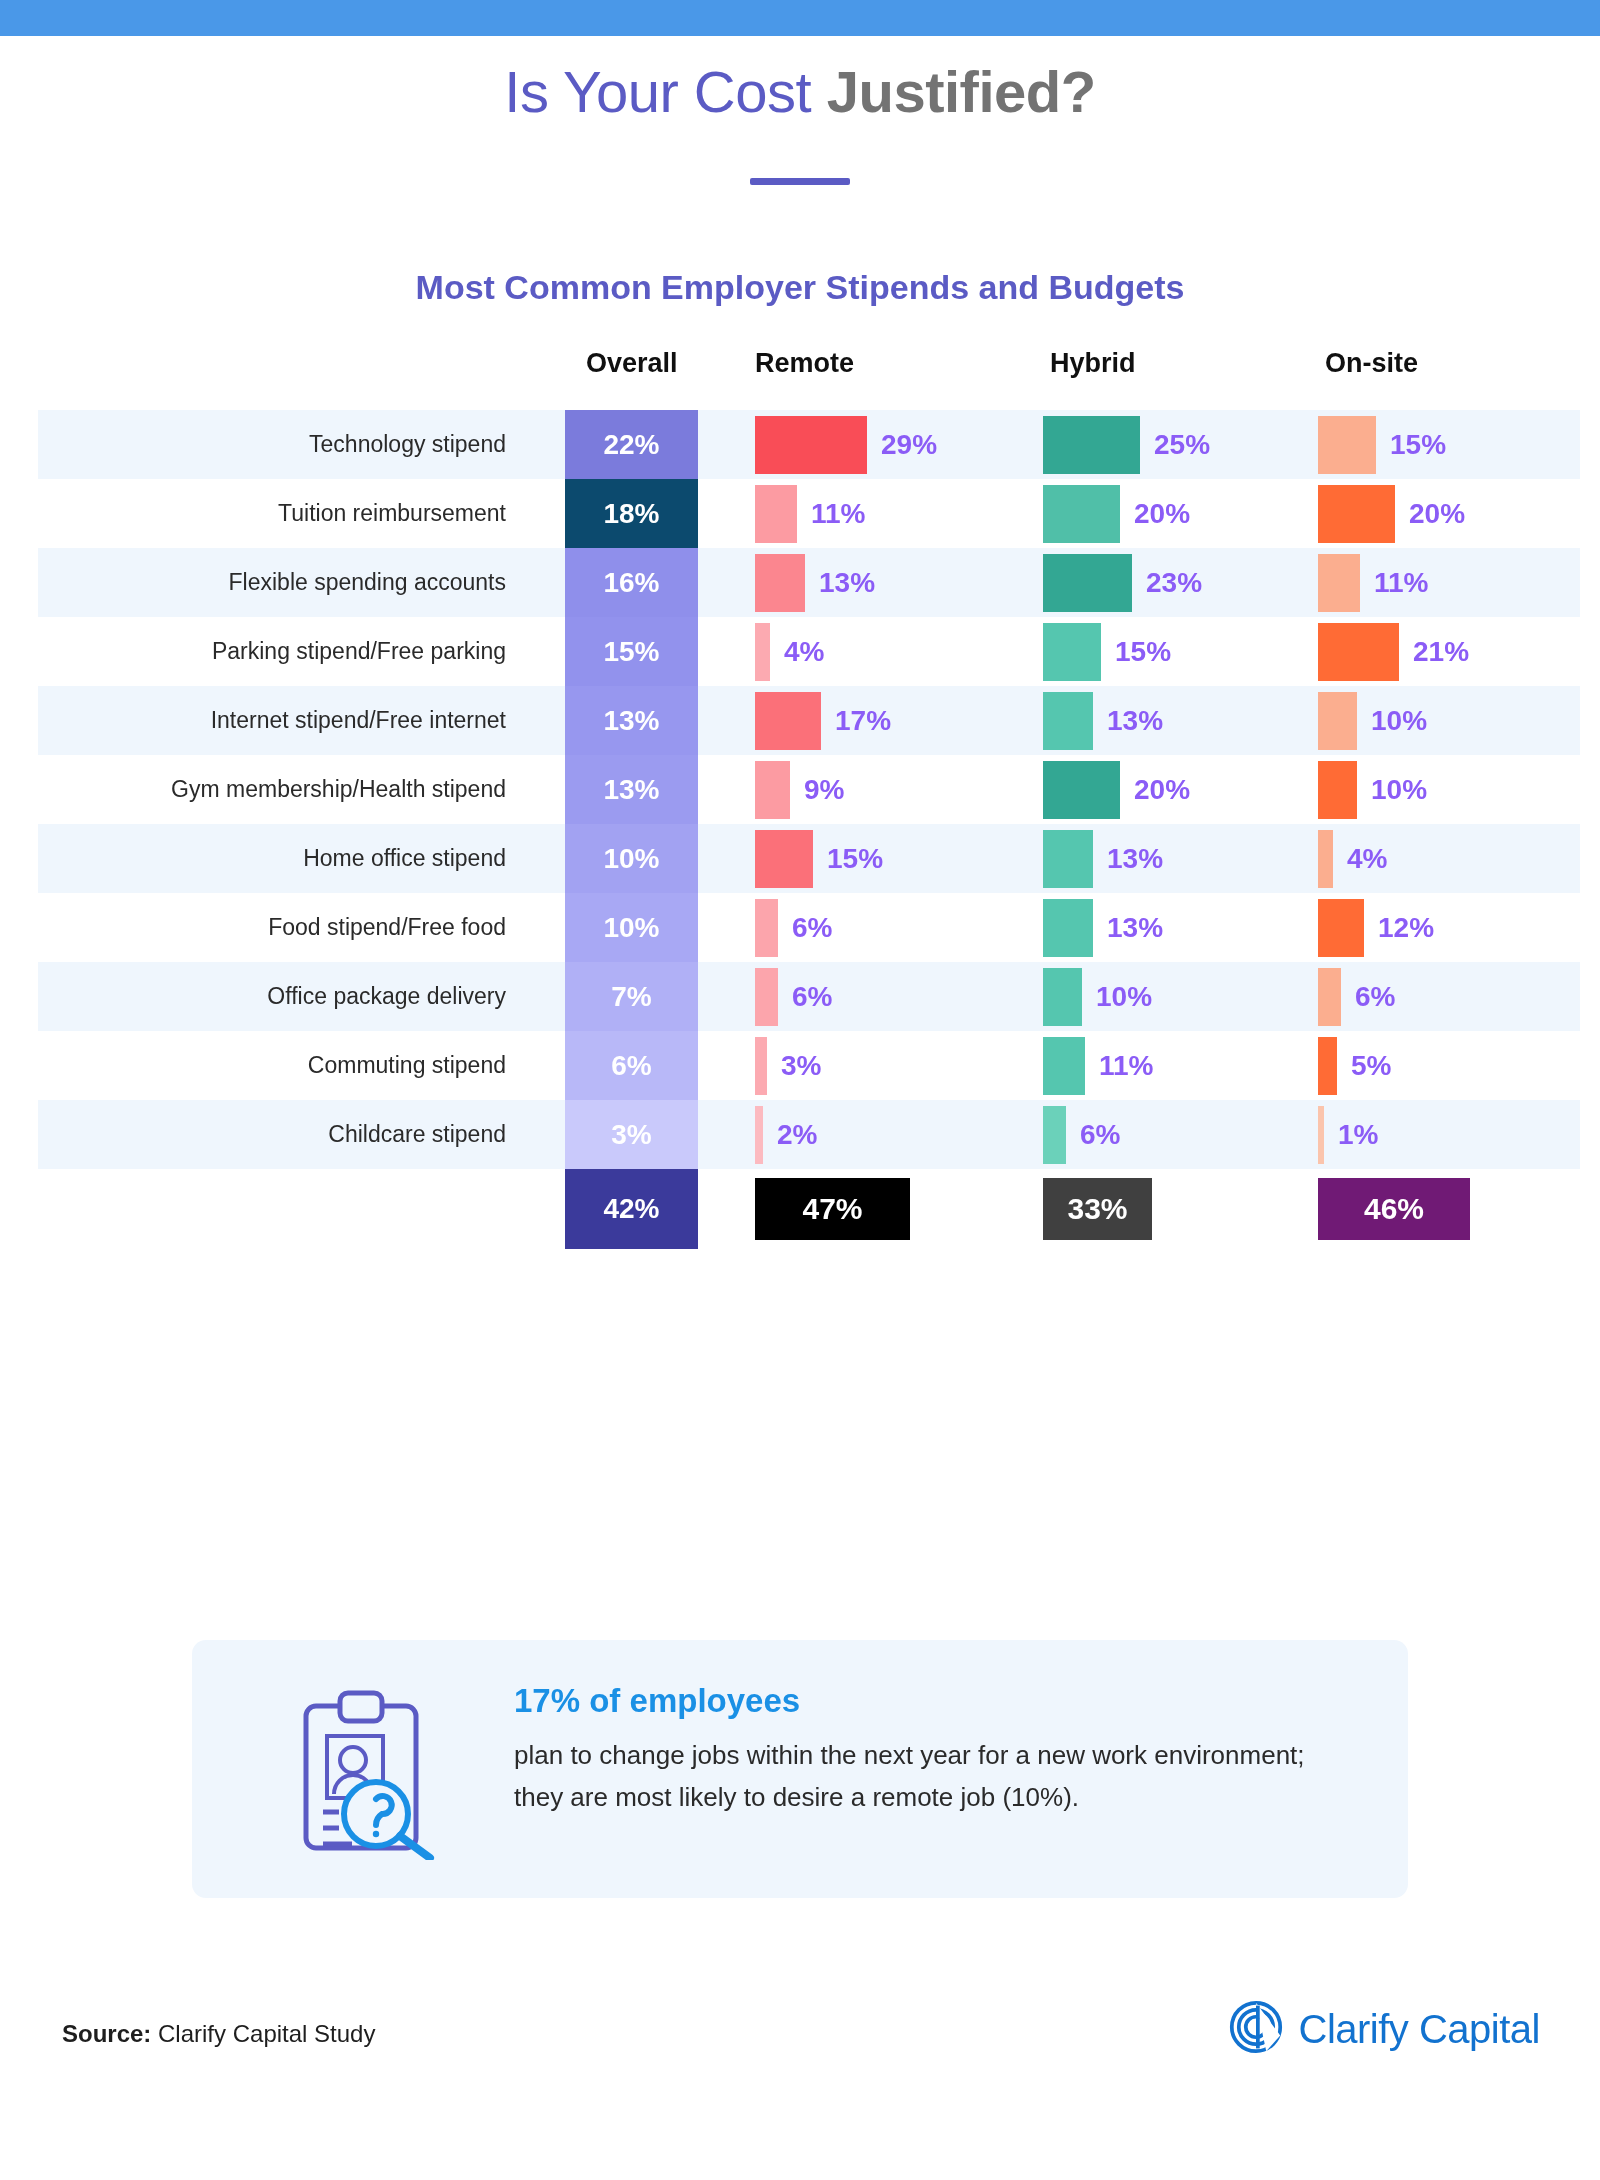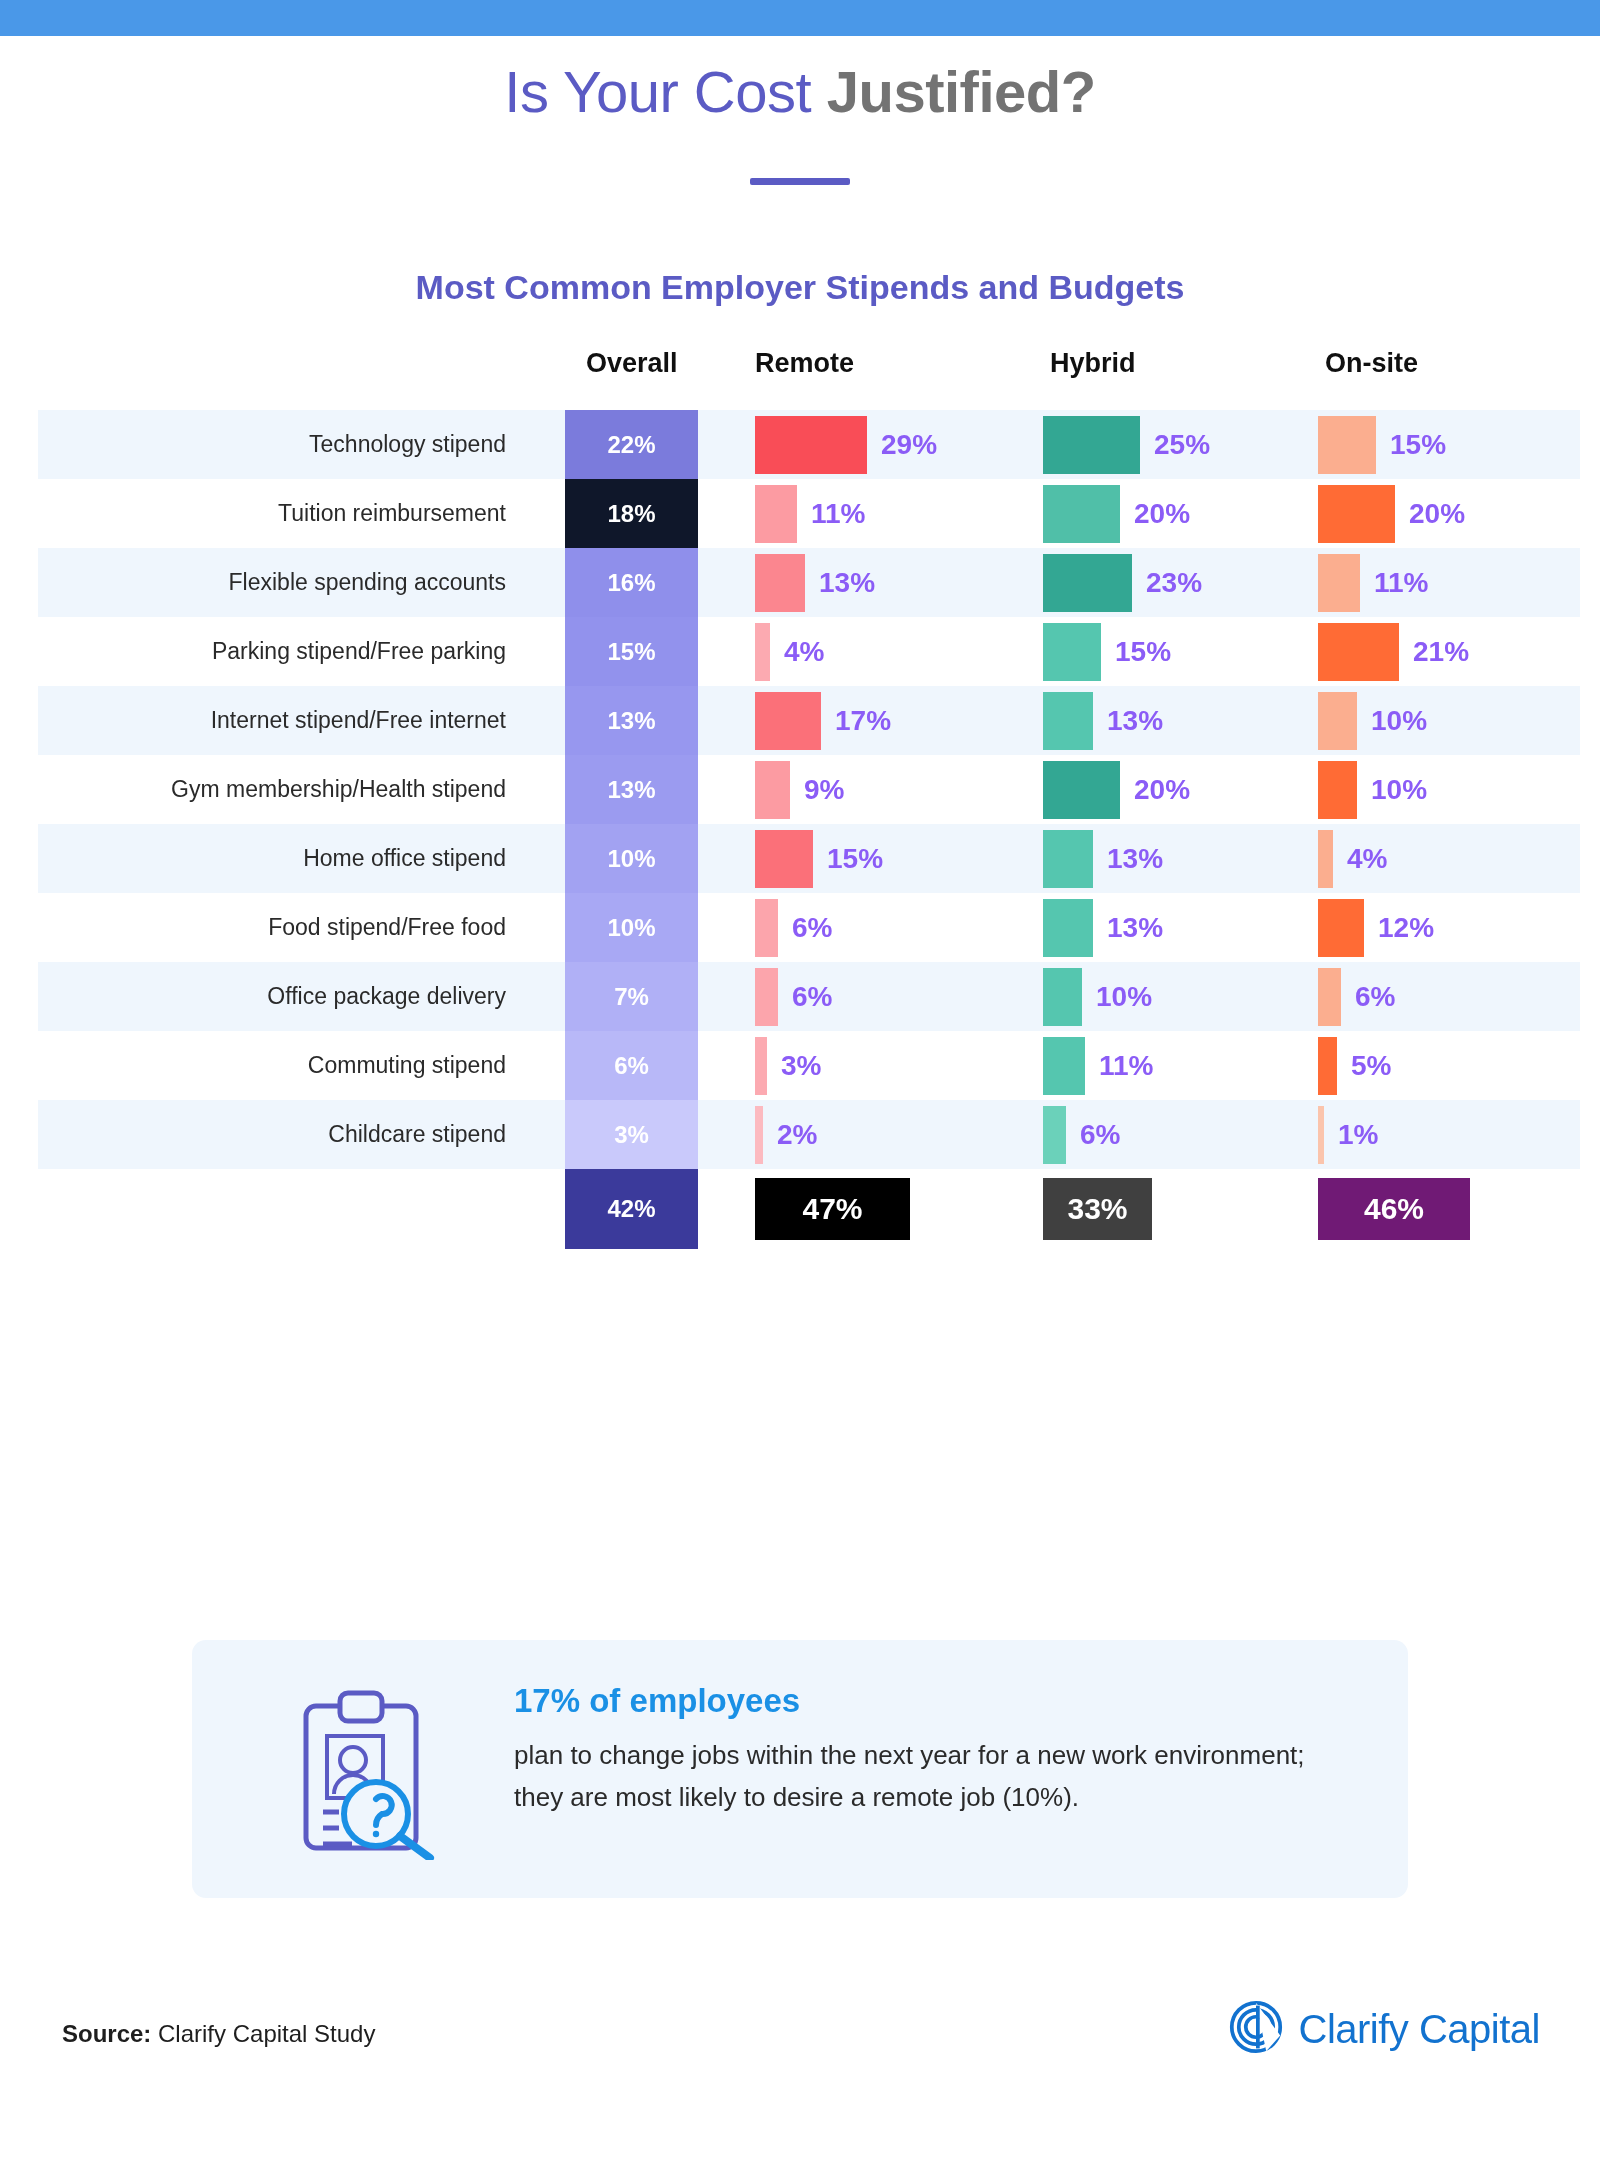--- a/index.html
+++ b/index.html
@@ -66,21 +66,21 @@
     display: flex; align-items: center; justify-content: flex-end;
     padding-right: 22px;
     font-size: 23px; color: #2A2A2A; white-space: nowrap;
   }
 
   
   .overall-cell {
     position: absolute; left: 527px; top: 0;
     width: 133px; height: 69px;
     display: flex; align-items: center; justify-content: center;
-    font-size: 24px; font-weight: 700; color: #ffffff;
+    font-size: 28px; font-weight: 700; color: #ffffff;
   }
 
   
   .bargroup { position: absolute; top: 0; height: 69px; display: flex; align-items: center; }
   .bargroup.remote { left: 717px; }
   .bargroup.hybrid { left: 1005px; }
   .bargroup.onsite { left: 1280px; }
 
   .bar { height: 58px; flex: 0 0 auto; }
   .barval {
@@ -159,21 +159,21 @@
             <div class="bar" style="background: rgb(51, 167, 147); width: 97px;"></div>
             <span class="barval">25%</span>
           </div>
           <div class="bargroup onsite">
             <div class="bar" style="background: rgb(251, 174, 143); width: 58px;"></div>
             <span class="barval">15%</span>
           </div>
         </div>
         <div class="row">
           <div class="row-label">Tuition reimbursement</div>
-          <div class="overall-cell" style="background: #0f172a;">18%</div>
+          <div class="overall-cell" style="background: #0c4a6e;">18%</div>
           <div class="bargroup remote">
             <div class="bar" style="background: rgb(252, 155, 162); width: 42px;"></div>
             <span class="barval">11%</span>
           </div>
           <div class="bargroup hybrid">
             <div class="bar" style="background: rgb(80, 191, 168); width: 77px;"></div>
             <span class="barval">20%</span>
           </div>
           <div class="bargroup onsite">
             <div class="bar" style="background: rgb(255, 107, 53); width: 77px;"></div>

